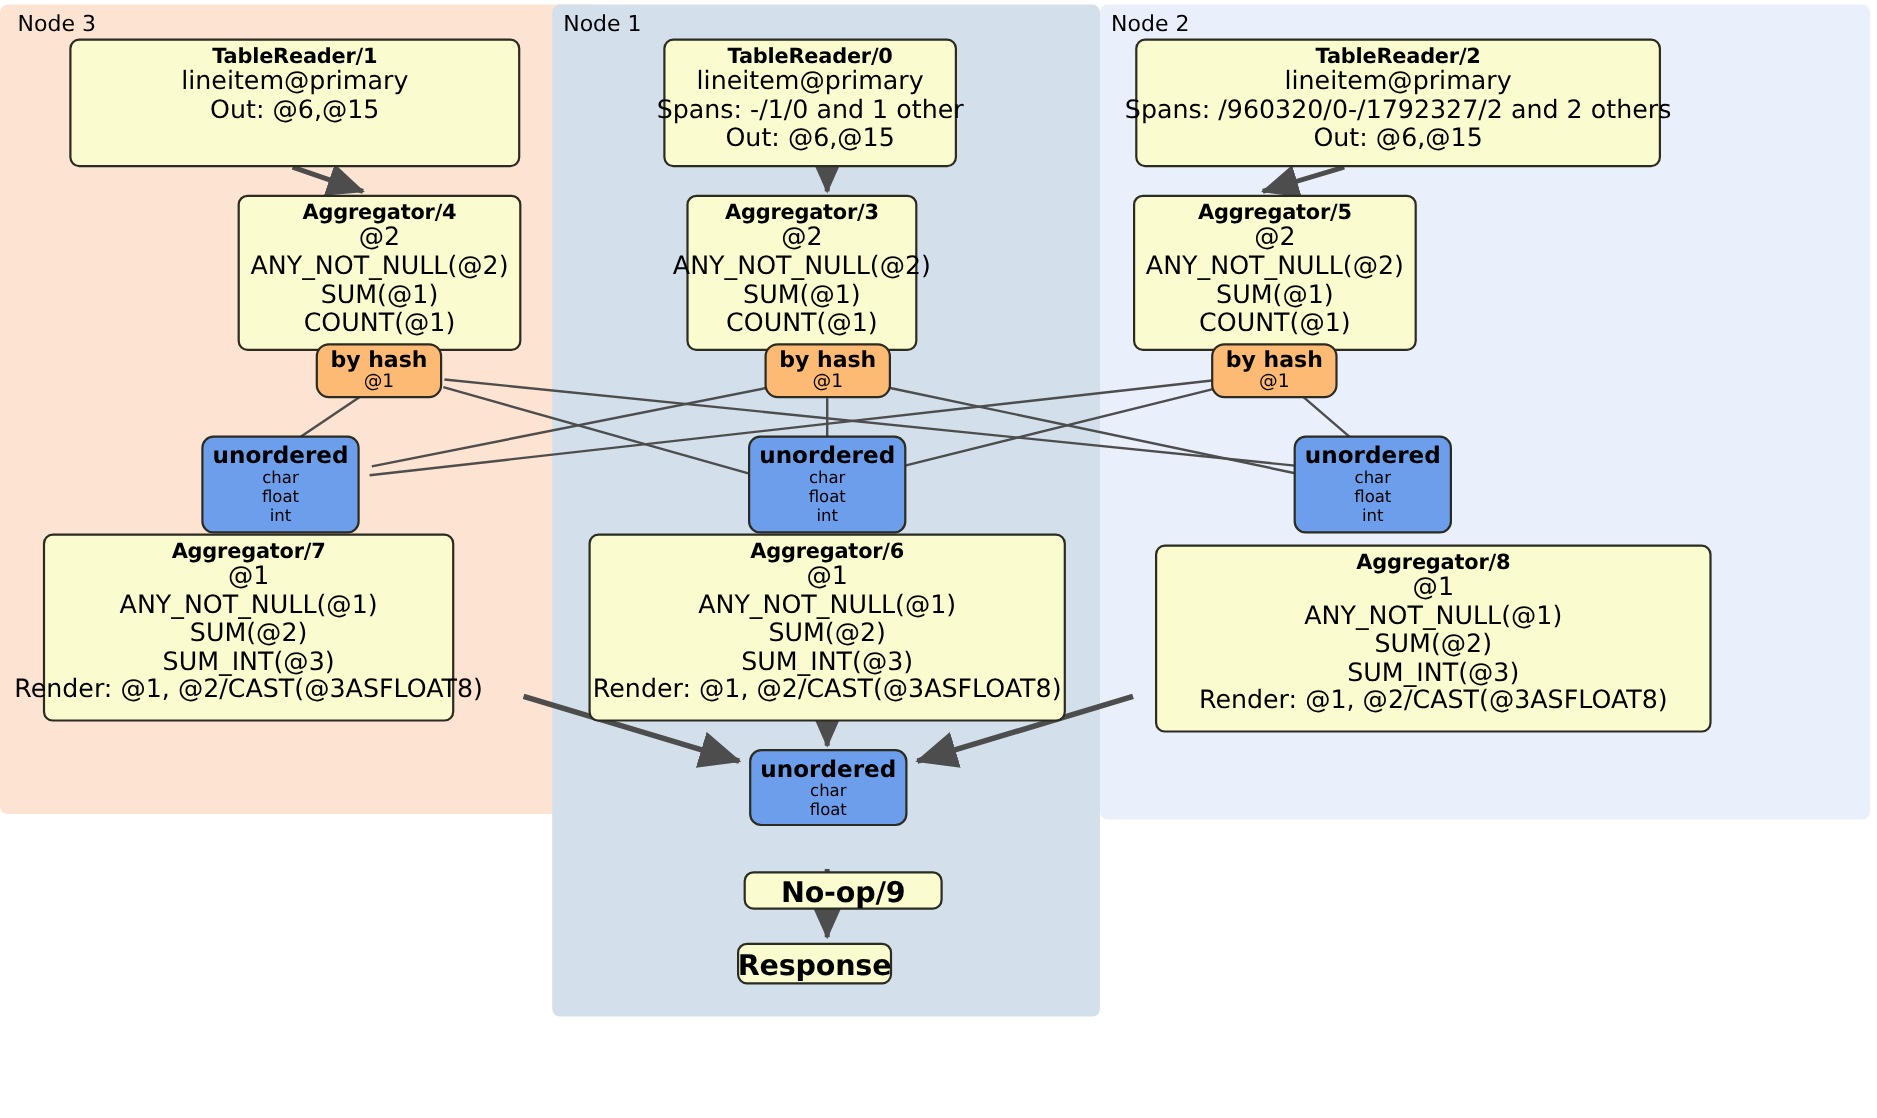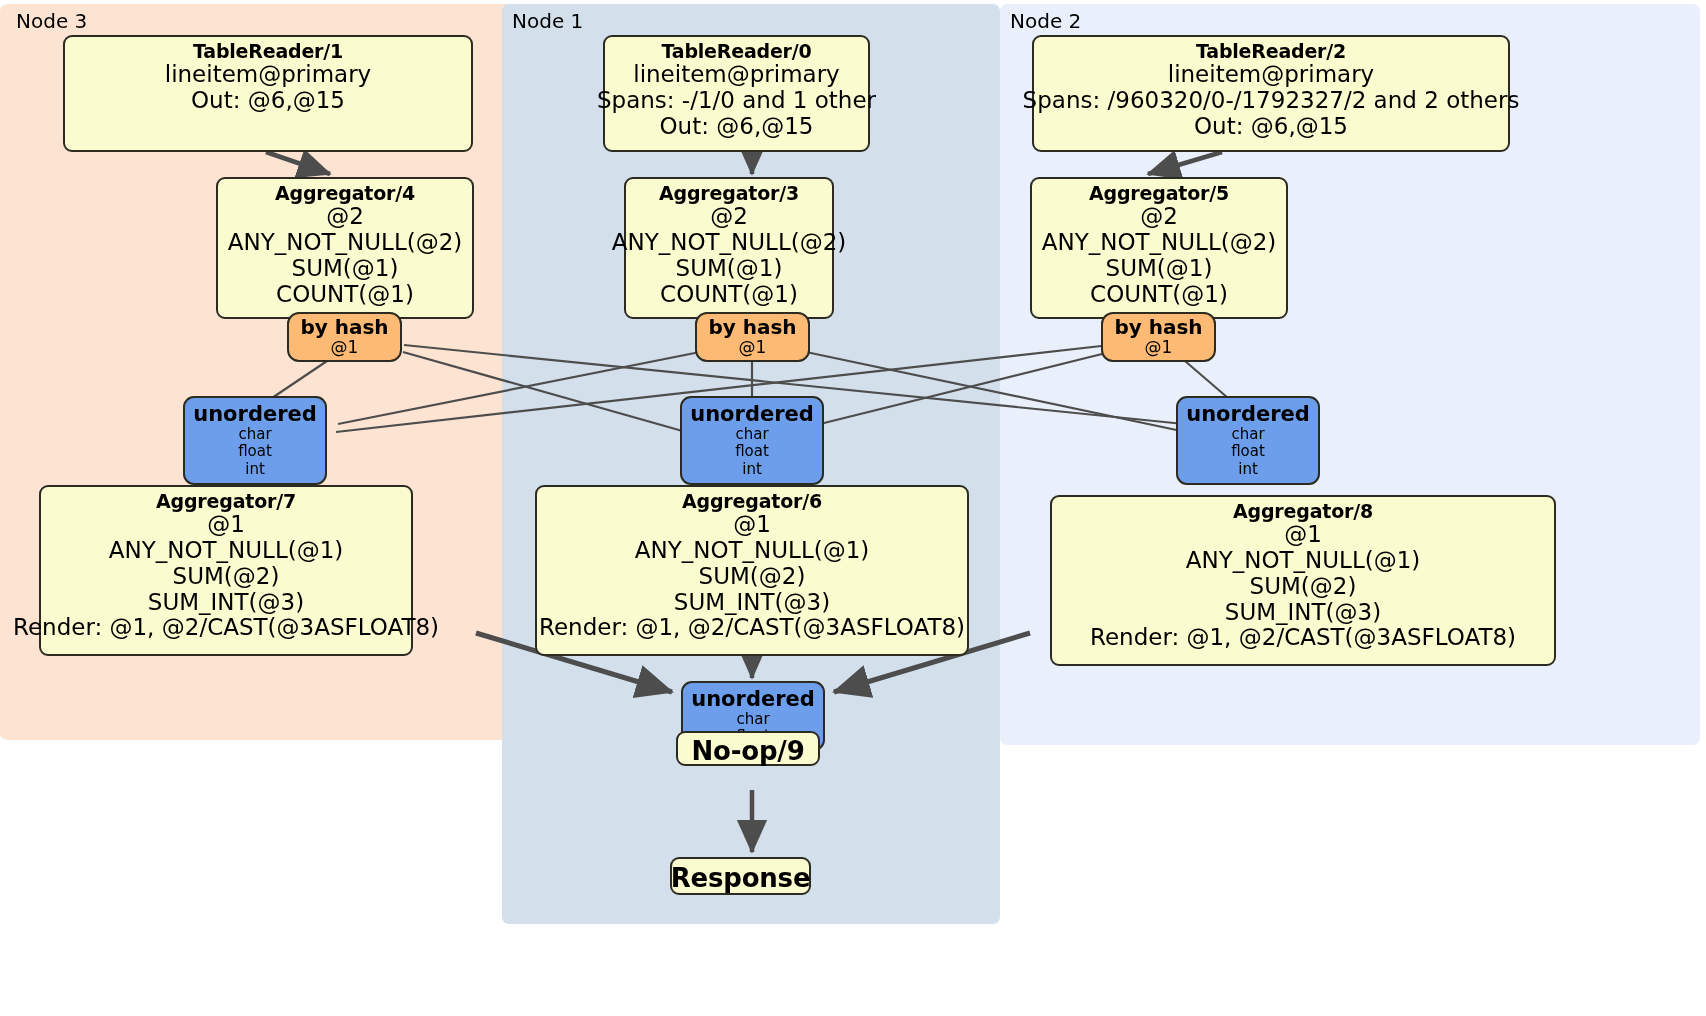--- a/index.html
+++ b/index.html
@@ -235,21 +235,21 @@
     <div class="line">SUM_INT(@3)</div>
     <div class="line">Render: @1, @2/CAST(@3ASFLOAT8)</div>
   </div>
 
   <div class="box unord" style="left:681px;top:681px;width:144px;height:70px;">
     <div class="title">unordered</div>
     <div class="line">char</div>
     <div class="line">float</div>
   </div>
 
-  <div class="box proc mini" style="left:676px;top:731px;width:144px;height:35px;">
+  <div class="box proc mini" style="left:676px;top:792px;width:181px;height:35px;">
     <div class="title">No-op/9</div>
   </div>
 
   <div class="box proc mini" style="left:670px;top:857px;width:141px;height:38px;">
     <div class="title">Response</div>
   </div>
 
 </div>
 
 </body></html>

